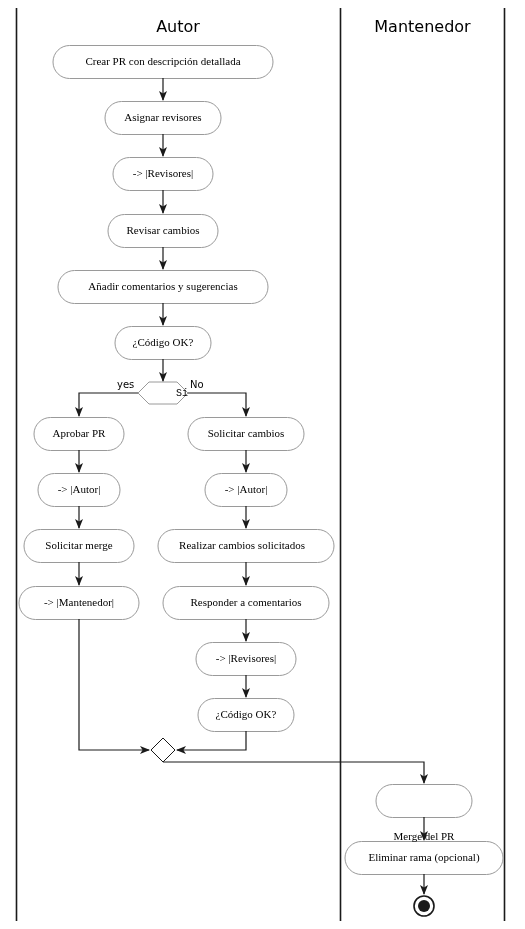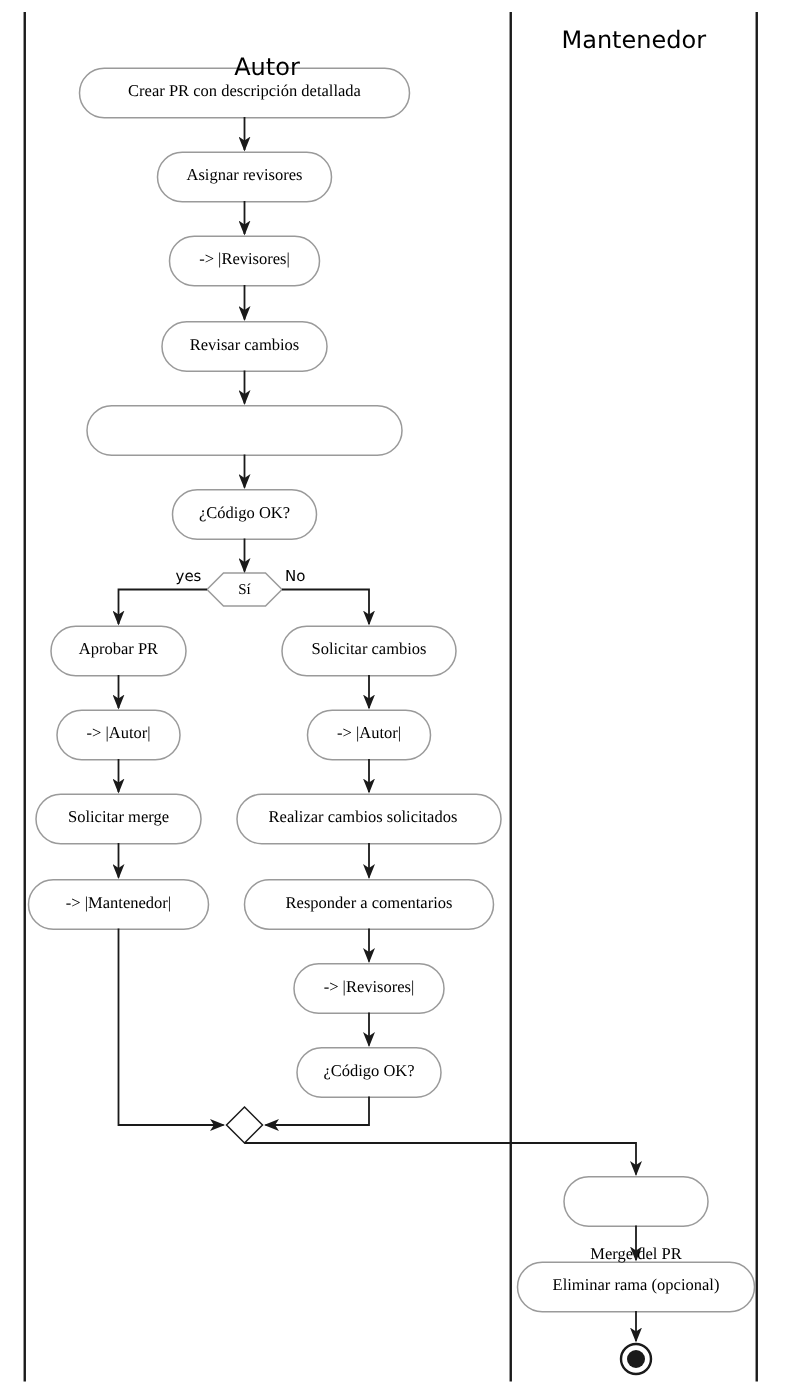--- a/index.html
+++ b/index.html
@@ -51,24 +51,24 @@
     color: #000000;
     font-family: "DejaVu Sans", sans-serif;
     white-space: nowrap;
     line-height: 1;
     text-align: center;
   }
   .decision-label {
     position: absolute;
     font-size: 10px;
     color: #000000;
-    font-family: Liberation Serif, serif;
+    font-family: Liberation Mono, monospace;
     white-space: nowrap;
     line-height: 1;
-    text-align: center;
+    text-align: right;
   }
 </style>
 </head>
 <body>
 
 <div id="canvas">
 
   <svg viewBox="0 0 525 929" xmlns="http://www.w3.org/2000/svg">
     <defs>
       <marker id="arrow" markerWidth="10" markerHeight="8" refX="9" refY="4" orient="auto" markerUnits="userSpaceOnUse">
@@ -138,27 +138,28 @@
 
       <path d="M79,619 L79,750 L149,750"></path>
       <path d="M246,731 L246,750 L177,750"></path>
 
       <path d="M163,762 L424,762 L424,783"></path>
       <line x1="424" y1="817" x2="424" y2="840"></line>
       <line x1="424" y1="874" x2="424" y2="894"></line>
     </g>
   </svg>
 
-  <div class="lane-title" style="left:16px; top:37px; width:324px;">Autor</div>
+  <div class="lane-title" style="left:16px; top:19px; width:324px;">Autor</div>
   <div class="lane-title" style="left:340px; top:19px; width:165px;">Mantenedor</div>
 
   <div class="node-label" style="left:53px; top:56px; width:220px;">Crear PR con descripción detallada</div>
   <div class="node-label" style="left:105px; top:112px; width:116px;">Asignar revisores</div>
   <div class="node-label" style="left:113px; top:168px; width:100px;">-&gt; |Revisores|</div>
   <div class="node-label" style="left:108px; top:225px; width:110px;">Revisar cambios</div>
+  <div class="node-label" style="left:58px; top:281px; width:210px;">Añadir comentarios y sugerencias</div>
   <div class="node-label" style="left:115px; top:337px; width:96px;">¿Código OK?</div>
   <div class="node-label" style="left:34px; top:428px; width:90px;">Aprobar PR</div>
   <div class="node-label" style="left:188px; top:428px; width:116px;">Solicitar cambios</div>
   <div class="node-label" style="left:38px; top:484px; width:82px;">-&gt; |Autor|</div>
   <div class="node-label" style="left:205px; top:484px; width:82px;">-&gt; |Autor|</div>
   <div class="node-label" style="left:24px; top:540px; width:110px;">Solicitar merge</div>
   <div class="node-label" style="left:158px; top:540px; width:168px;">Realizar cambios solicitados</div>
   <div class="node-label" style="left:19px; top:597px; width:120px;">-&gt; |Mantenedor|</div>
   <div class="node-label" style="left:163px; top:597px; width:166px;">Responder a comentarios</div>
   <div class="node-label" style="left:196px; top:653px; width:100px;">-&gt; |Revisores|</div>

